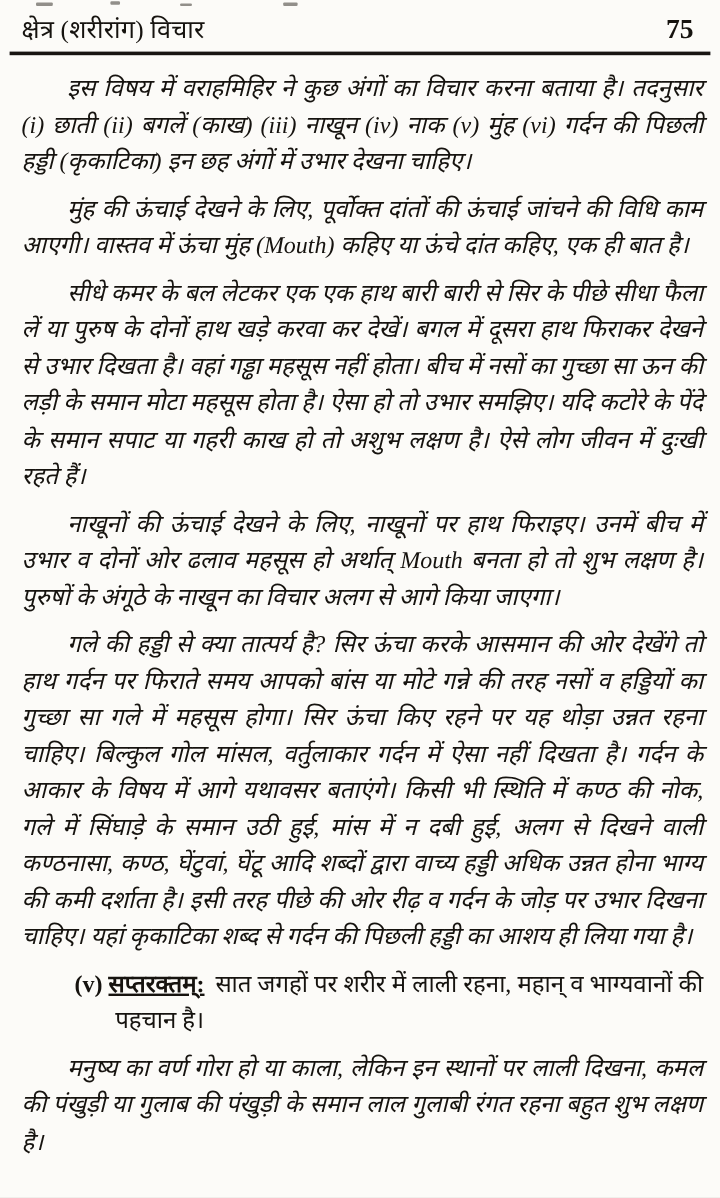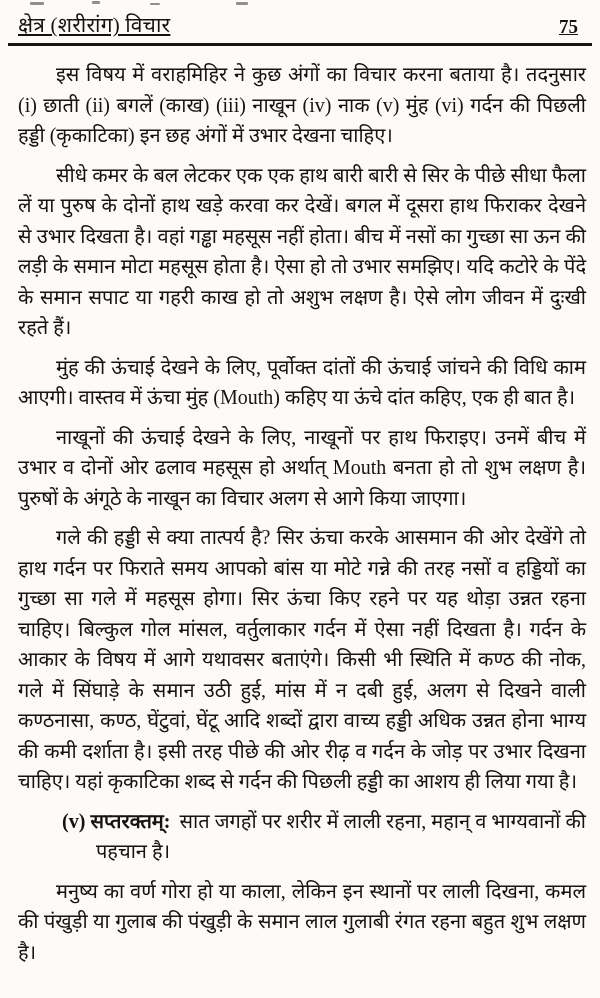--- a/index.html
+++ b/index.html
@@ -17,56 +17,57 @@
     padding: 6px 14px 0 18px;
     overflow: hidden;
     font-family: "Liberation Serif", "DejaVu Serif", serif;
     color: #16130f;
   }
   .page-header {
     display: flex;
     justify-content: space-between;
     align-items: flex-end;
     padding: 4px 2px 0 0;
-    text-decoration: underline;
   }
   .running-title {
     font-size: 21px;
     letter-spacing: 0.2px;
   }
   .page-number {
     font-weight: bold;
-    font-size: 19px;
+    font-size: 23px;
     padding-right: 6px;
   }
   .header-rule {
     border: none;
     border-top: 3px solid #181512;
     margin: 5px -6px 13px -10px;
   }
   .body-text p,
   .body-text div.para-like {
     font-size: 20px;
     line-height: 30.5px;
     text-align: justify;
     margin: 0 0 9px 0;
   }
   .para {
     text-indent: 38px;
+    font-style: italic;
   }
   .numbered-item {
     margin-left: 78px !important;
     text-indent: -34px;
   }
   .numbered-item .marker,
   .numbered-item .term {
     font-weight: bold;
   }
   .numbered-item .term {
     padding-right: 4px;
+    text-decoration: underline;
   }
   .sub-list {
     margin-left: 78px !important;
     text-indent: 0;
   }
   
   .scan-artifact {
     position: absolute;
     background: #3a362f;
     opacity: 0.55;
@@ -91,23 +92,23 @@
     <span class="running-title">क्षेत्र (शरीरांग) विचार</span>
     <span class="page-number">75</span>
   </div>
 
   <hr class="header-rule">
 
   <div class="body-text">
 
     <p class="para">इस विषय में वराहमिहिर ने कुछ अंगों का विचार करना बताया है। तदनुसार (i) छाती (ii) बगलें (काख) (iii) नाखून (iv) नाक (v) मुंह (vi) गर्दन की पिछली हड्डी (कृकाटिका) इन छह अंगों में उभार देखना चाहिए।</p>
 
+    <p class="para">मुंह की ऊंचाई देखने के लिए, पूर्वोक्त दांतों की ऊंचाई जांचने की विधि काम आएगी। वास्तव में ऊंचा मुंह (Mouth) कहिए या ऊंचे दांत कहिए, एक ही बात है।</p>
+
     <p class="para">सीधे कमर के बल लेटकर एक एक हाथ बारी बारी से सिर के पीछे सीधा फैला लें या पुरुष के दोनों हाथ खड़े करवा कर देखें। बगल में दूसरा हाथ फिराकर देखने से उभार दिखता है। वहां गड्ढा महसूस नहीं होता। बीच में नसों का गुच्छा सा ऊन की लड़ी के समान मोटा महसूस होता है। ऐसा हो तो उभार समझिए। यदि कटोरे के पेंदे के समान सपाट या गहरी काख हो तो अशुभ लक्षण है। ऐसे लोग जीवन में दुःखी रहते हैं।</p>
-
-    <p class="para">मुंह की ऊंचाई देखने के लिए, पूर्वोक्त दांतों की ऊंचाई जांचने की विधि काम आएगी। वास्तव में ऊंचा मुंह (Mouth) कहिए या ऊंचे दांत कहिए, एक ही बात है।</p>
 
     <p class="para">नाखूनों की ऊंचाई देखने के लिए, नाखूनों पर हाथ फिराइए। उनमें बीच में उभार व दोनों ओर ढलाव महसूस हो अर्थात् Mouth बनता हो तो शुभ लक्षण है। पुरुषों के अंगूठे के नाखून का विचार अलग से आगे किया जाएगा।</p>
 
     <p class="para">गले की हड्डी से क्या तात्पर्य है? सिर ऊंचा करके आसमान की ओर देखेंगे तो हाथ गर्दन पर फिराते समय आपको बांस या मोटे गन्ने की तरह नसों व हड्डियों का गुच्छा सा गले में महसूस होगा। सिर ऊंचा किए रहने पर यह थोड़ा उन्नत रहना चाहिए। बिल्कुल गोल मांसल, वर्तुलाकार गर्दन में ऐसा नहीं दिखता है। गर्दन के आकार के विषय में आगे यथावसर बताएंगे। किसी भी स्थिति में कण्ठ की नोक, गले में सिंघाड़े के समान उठी हुई, मांस में न दबी हुई, अलग से दिखने वाली कण्ठनासा, कण्ठ, घेंटुवां, घेंटू आदि शब्दों द्वारा वाच्य हड्डी अधिक उन्नत होना भाग्य की कमी दर्शाता है। इसी तरह पीछे की ओर रीढ़ व गर्दन के जोड़ पर उभार दिखना चाहिए। यहां कृकाटिका शब्द से गर्दन की पिछली हड्डी का आशय ही लिया गया है।</p>
 
     <div class="para-like numbered-item">
       <span class="marker">(v)</span>
       <span class="term">सप्तरक्तम्:</span>
       <span class="item-text">सात जगहों पर शरीर में लाली रहना, महान् व भाग्यवानों की पहचान है।</span>
     </div>

